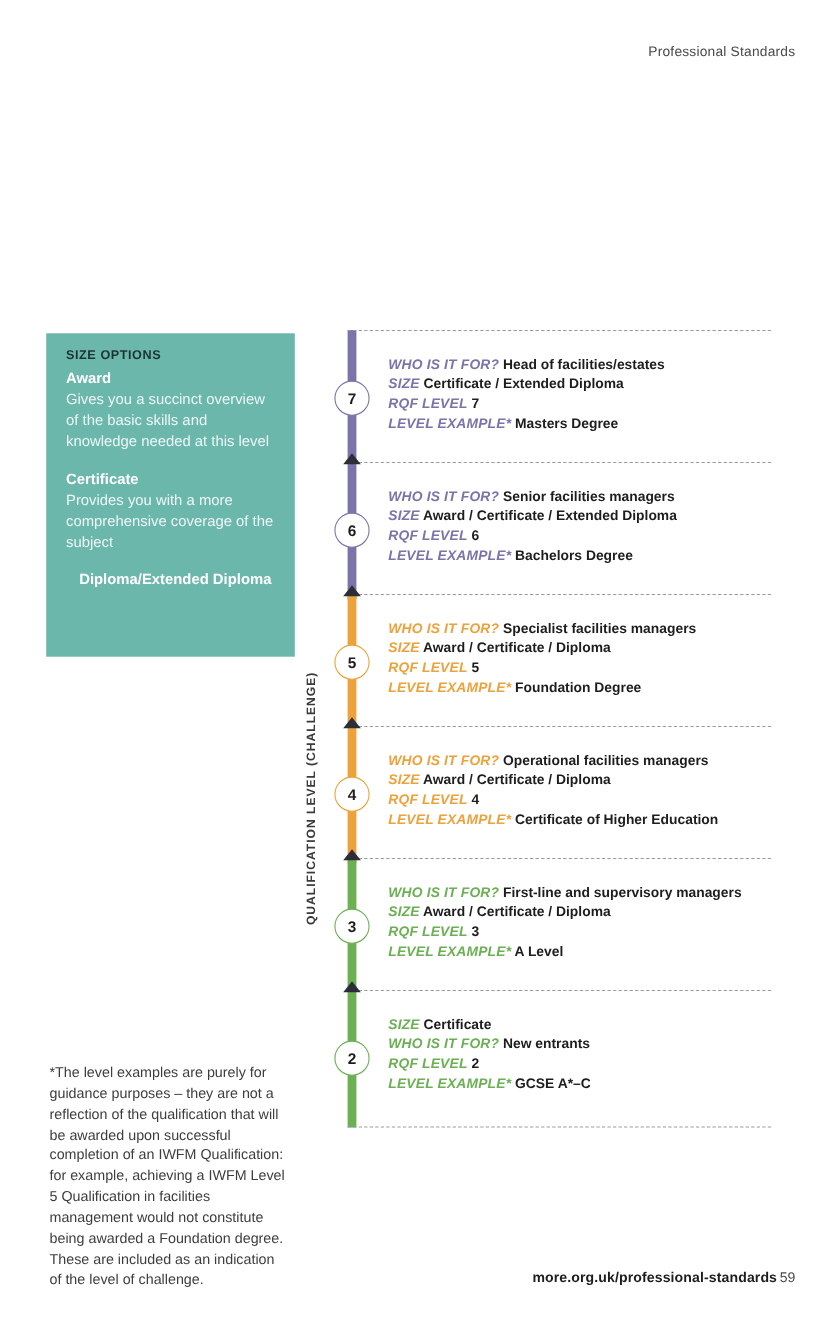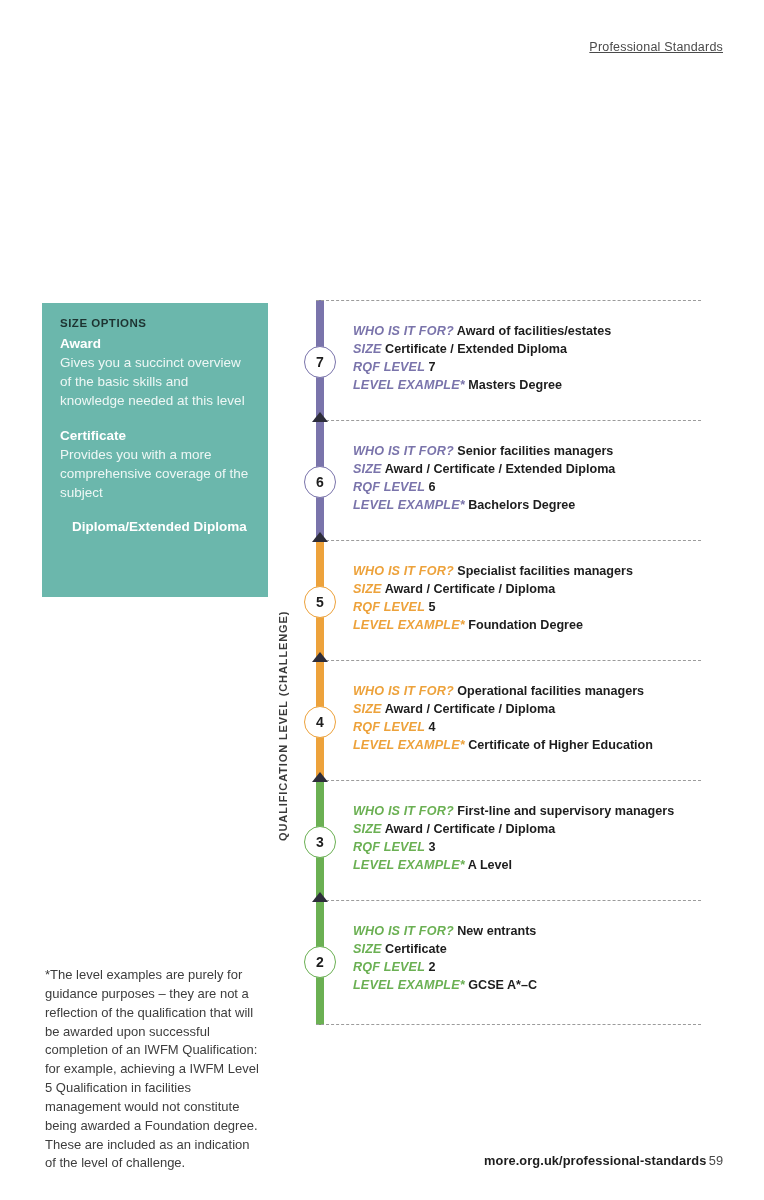--- a/index.html
+++ b/index.html
@@ -17,21 +17,20 @@
   }
 
   
   .page-header {
     position: absolute;
     top: 40px;
     right: 41px;
     font-size: 12.5px;
     letter-spacing: 0.2px;
     color: #4a4a4a;
-    text-decoration: underline;
   }
 
   
   .size-panel {
     position: absolute;
     left: 42px;
     top: 303px;
     width: 226px;
     height: 294px;
     background: #6bb7ac;
@@ -189,21 +188,21 @@
 
 <div class="axis-label">QUALIFICATION  LEVEL  (CHALLENGE)</div>
 
 <div class="ladder" id="ladder">
     <div class="bar-seg" style="top: 0px; height: 245px; background: rgb(122, 116, 171);"></div>
     <div class="bar-seg" style="top: 240px; height: 245px; background: rgb(237, 162, 59);"></div>
     <div class="bar-seg" style="top: 480px; height: 245px; background: rgb(107, 176, 83);"></div>
     <div class="tick-row" style="top: 0px;"></div>
     <div class="level-node" style="top: 46px; border: 1.6px solid rgb(122, 116, 171);">7</div>
     <div class="entry" style="top: 22px;">
-      <div class="entry-line"><span class="entry-key" style="color: rgb(122, 116, 171);">WHO IS IT FOR?</span><span> Award of facilities/estates</span></div>
+      <div class="entry-line"><span class="entry-key" style="color: rgb(122, 116, 171);">WHO IS IT FOR?</span><span> Head of facilities/estates</span></div>
       <div class="entry-line"><span class="entry-key" style="color: rgb(122, 116, 171);">SIZE</span><span> Certificate / Extended Diploma</span></div>
       <div class="entry-line"><span class="entry-key" style="color: rgb(122, 116, 171);">RQF LEVEL</span><span> 7</span></div>
       <div class="entry-line"><span class="entry-key" style="color: rgb(122, 116, 171);">LEVEL EXAMPLE*</span><span> Masters Degree</span></div>
     </div>
     <div class="tick-row" style="top: 120px;"></div>
     <div class="arrow-head" style="top: 112px;"></div>
     <div class="level-node" style="top: 166px; border: 1.6px solid rgb(122, 116, 171);">6</div>
     <div class="entry" style="top: 142px;">
       <div class="entry-line"><span class="entry-key" style="color: rgb(122, 116, 171);">WHO IS IT FOR?</span><span> Senior facilities managers</span></div>
       <div class="entry-line"><span class="entry-key" style="color: rgb(122, 116, 171);">SIZE</span><span> Award / Certificate / Extended Diploma</span></div>
@@ -234,22 +233,22 @@
     <div class="entry" style="top: 502px;">
       <div class="entry-line"><span class="entry-key" style="color: rgb(107, 176, 83);">WHO IS IT FOR?</span><span> First-line and supervisory managers</span></div>
       <div class="entry-line"><span class="entry-key" style="color: rgb(107, 176, 83);">SIZE</span><span> Award / Certificate / Diploma</span></div>
       <div class="entry-line"><span class="entry-key" style="color: rgb(107, 176, 83);">RQF LEVEL</span><span> 3</span></div>
       <div class="entry-line"><span class="entry-key" style="color: rgb(107, 176, 83);">LEVEL EXAMPLE*</span><span> A Level</span></div>
     </div>
     <div class="tick-row" style="top: 600px;"></div>
     <div class="arrow-head" style="top: 592px;"></div>
     <div class="level-node" style="top: 646px; border: 1.6px solid rgb(107, 176, 83);">2</div>
     <div class="entry" style="top: 622px;">
+      <div class="entry-line"><span class="entry-key" style="color: rgb(107, 176, 83);">SIZE</span><span> Certificate</span></div>
       <div class="entry-line"><span class="entry-key" style="color: rgb(107, 176, 83);">WHO IS IT FOR?</span><span> New entrants</span></div>
-      <div class="entry-line"><span class="entry-key" style="color: rgb(107, 176, 83);">SIZE</span><span> Certificate</span></div>
       <div class="entry-line"><span class="entry-key" style="color: rgb(107, 176, 83);">RQF LEVEL</span><span> 2</span></div>
       <div class="entry-line"><span class="entry-key" style="color: rgb(107, 176, 83);">LEVEL EXAMPLE*</span><span> GCSE A*–C</span></div>
     </div>
     <div class="tick-row" style="top: 724px;"></div>
   </div>
 
 <div class="footnote">*The level examples are purely for guidance purposes – they are not a reflection of the qualification that will be awarded upon successful completion of an IWFM Qualification: for example, achieving a IWFM Level 5 Qualification in facilities management would not constitute being awarded a Foundation degree. These are included as an indication of the level of challenge.</div>
 
 <div class="footer-url">more.org.uk/professional-standards</div>
 <div class="footer-page">59</div>

